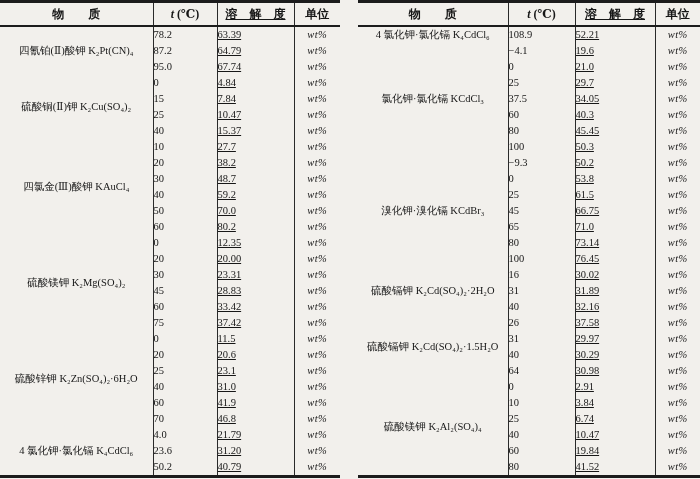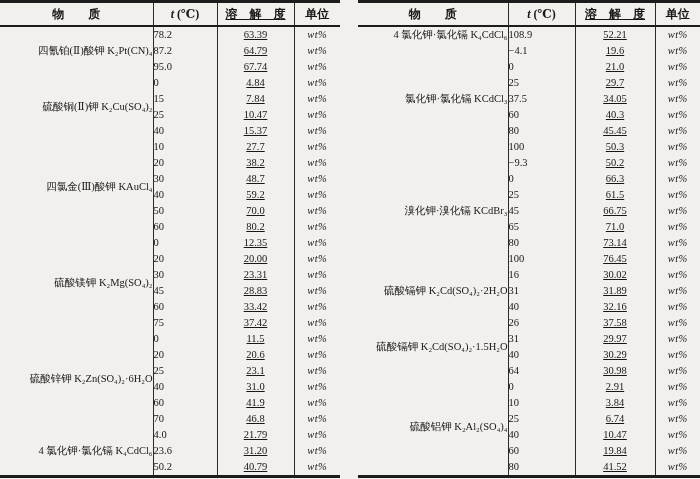--- a/index.html
+++ b/index.html
@@ -46,27 +46,27 @@
     white-space: nowrap;
     overflow: hidden;
   }
   
   .col-temp       { border-left: 1px solid #2a2a2a; }
   .col-solubility { border-left: 1px solid #2a2a2a; text-decoration: underline; }
   .col-unit       { border-left: 1px solid #2a2a2a; }
 
   td.substance-cell {
     vertical-align: top;
-    text-align: right;
+    text-align: center;
     padding-left: 2px;
     font-size: 11px;
     line-height: 16px;
   }
   td.temp-cell { }
-  td.solubility-cell { text-align: center; padding-left: 9px; margin-left: 20px; }
+  td.solubility-cell { text-align: left; padding-left: 9px; margin-left: 20px; }
   td.unit-cell { text-align: center; letter-spacing: 0.5px; font-style: italic; }
 
   th.hdr-temp .fl::first-letter { font-style: italic; }
   th .hdr-inner { display: block; }
 </style>
 </head>
 <body>
 
 <div class="page">
   <div class="table-wrap left">
@@ -311,21 +311,21 @@
             <td class="col-unit unit-cell">wt%</td>
           </tr>
           <tr>
             <td class="substance-cell" rowspan="7">溴化钾·溴化镉 KCdBr₃</td>
             <td class="col-temp temp-cell">−9.3</td>
             <td class="col-solubility solubility-cell">50.2</td>
             <td class="col-unit unit-cell">wt%</td>
           </tr>
           <tr>
             <td class="col-temp temp-cell">0</td>
-            <td class="col-solubility solubility-cell">66.3</td>
+            <td class="col-solubility solubility-cell">53.8</td>
             <td class="col-unit unit-cell">wt%</td>
           </tr>
           <tr>
             <td class="col-temp temp-cell">25</td>
             <td class="col-solubility solubility-cell">61.5</td>
             <td class="col-unit unit-cell">wt%</td>
           </tr>
           <tr>
             <td class="col-temp temp-cell">45</td>
             <td class="col-solubility solubility-cell">66.75</td>
@@ -377,21 +377,21 @@
             <td class="col-temp temp-cell">40</td>
             <td class="col-solubility solubility-cell">30.29</td>
             <td class="col-unit unit-cell">wt%</td>
           </tr>
           <tr>
             <td class="col-temp temp-cell">64</td>
             <td class="col-solubility solubility-cell">30.98</td>
             <td class="col-unit unit-cell">wt%</td>
           </tr>
           <tr>
-            <td class="substance-cell" rowspan="6">硫酸铝钾 K₂Al₂(SO₄)₄</td>
+            <td class="substance-cell" rowspan="6">硫酸镁钾 K₂Al₂(SO₄)₄</td>
             <td class="col-temp temp-cell">0</td>
             <td class="col-solubility solubility-cell">2.91</td>
             <td class="col-unit unit-cell">wt%</td>
           </tr>
           <tr>
             <td class="col-temp temp-cell">10</td>
             <td class="col-solubility solubility-cell">3.84</td>
             <td class="col-unit unit-cell">wt%</td>
           </tr>
           <tr>

